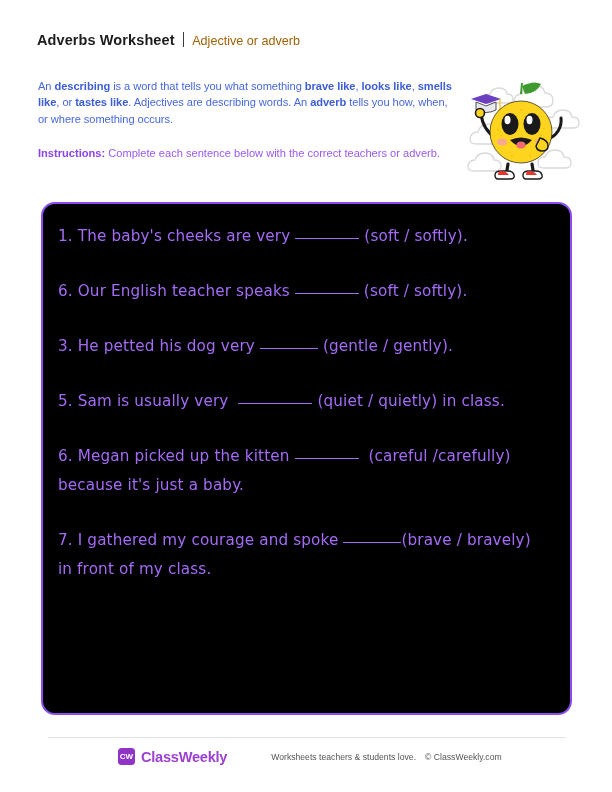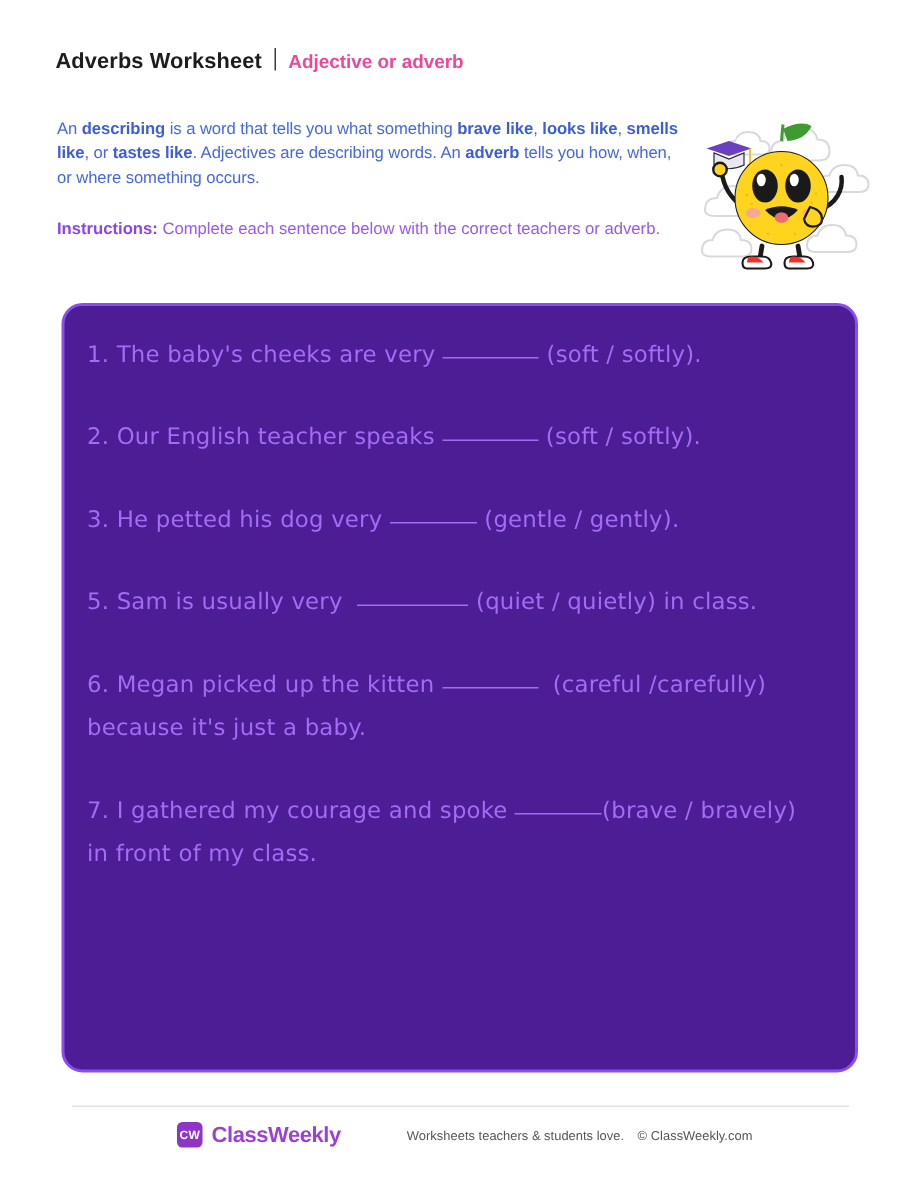--- a/index.html
+++ b/index.html
@@ -42,22 +42,22 @@
     display: inline-block;
     width: 1.6px;
     height: 15px;
     background: #3b3b3b;
     margin: 0 8px;
     position: relative;
     top: 2px;
   }
   .title-sub {
     font-size: 12.6px;
-    font-weight: bold;
-    color: #ec4899;
+    font-weight: normal;
+    color: #a16207;
   }
 
   
   .intro {
     position: absolute;
     left: 38px;
     top: 78px;
     width: 420px;
     font-size: 11.1px;
     line-height: 16.4px;
@@ -92,21 +92,21 @@
   
   .qbox {
     position: absolute;
     left: 41px;
     top: 202px;
     width: 531px;
     height: 513px;
     box-sizing: border-box;
     border: 2.2px solid #8b4df0;
     border-radius: 14px;
-    background: #4c1d95;
+    background: #000000;
     text-decoration: underline;
   }
   .qlist {
     position: absolute;
     left: 15px;
     top: 18px;
     right: 10px;
   }
   .q {
     font-family: "DejaVu Sans", sans-serif;
@@ -253,21 +253,21 @@
         <circle cx="68" cy="84" r="0.9"></circle>
       </g>
 
       <path d="M78 66 q8 2 8 8 q0 5 -6 5 q-5 0 -6 -5z" fill="#ffd41f" stroke="#1a1a1a" stroke-width="1.5"></path>
     </svg>
   </div>
 
   <div class="qbox">
     <div class="qlist">
         <div class="q"><span>1. The baby's cheeks are very </span><span class="blank" style="width: 64px;"></span><span> (soft / softly).</span></div>
-        <div class="q"><span>2. Our English teacher speaks </span><span class="blank" style="width: 64px;"></span><span> (soft / softly).</span></div>
+        <div class="q"><span>6. Our English teacher speaks </span><span class="blank" style="width: 64px;"></span><span> (soft / softly).</span></div>
         <div class="q"><span>3. He petted his dog very </span><span class="blank" style="width: 58px;"></span><span> (gentle / gently).</span></div>
         <div class="q"><span>5. Sam is usually very  </span><span class="blank" style="width: 74px;"></span><span> (quiet / quietly) in class.</span></div>
         <div class="q"><span>6. Megan picked up the kitten </span><span class="blank" style="width: 64px;"></span><span>  (careful /carefully)
 because it's just a baby.</span></div>
         <div class="q"><span>7. I gathered my courage and spoke </span><span class="blank" style="width: 58px;"></span><span>(brave / bravely)
 in front of my class.</span></div>
       </div>
   </div>
 
   <div class="divider"></div>

